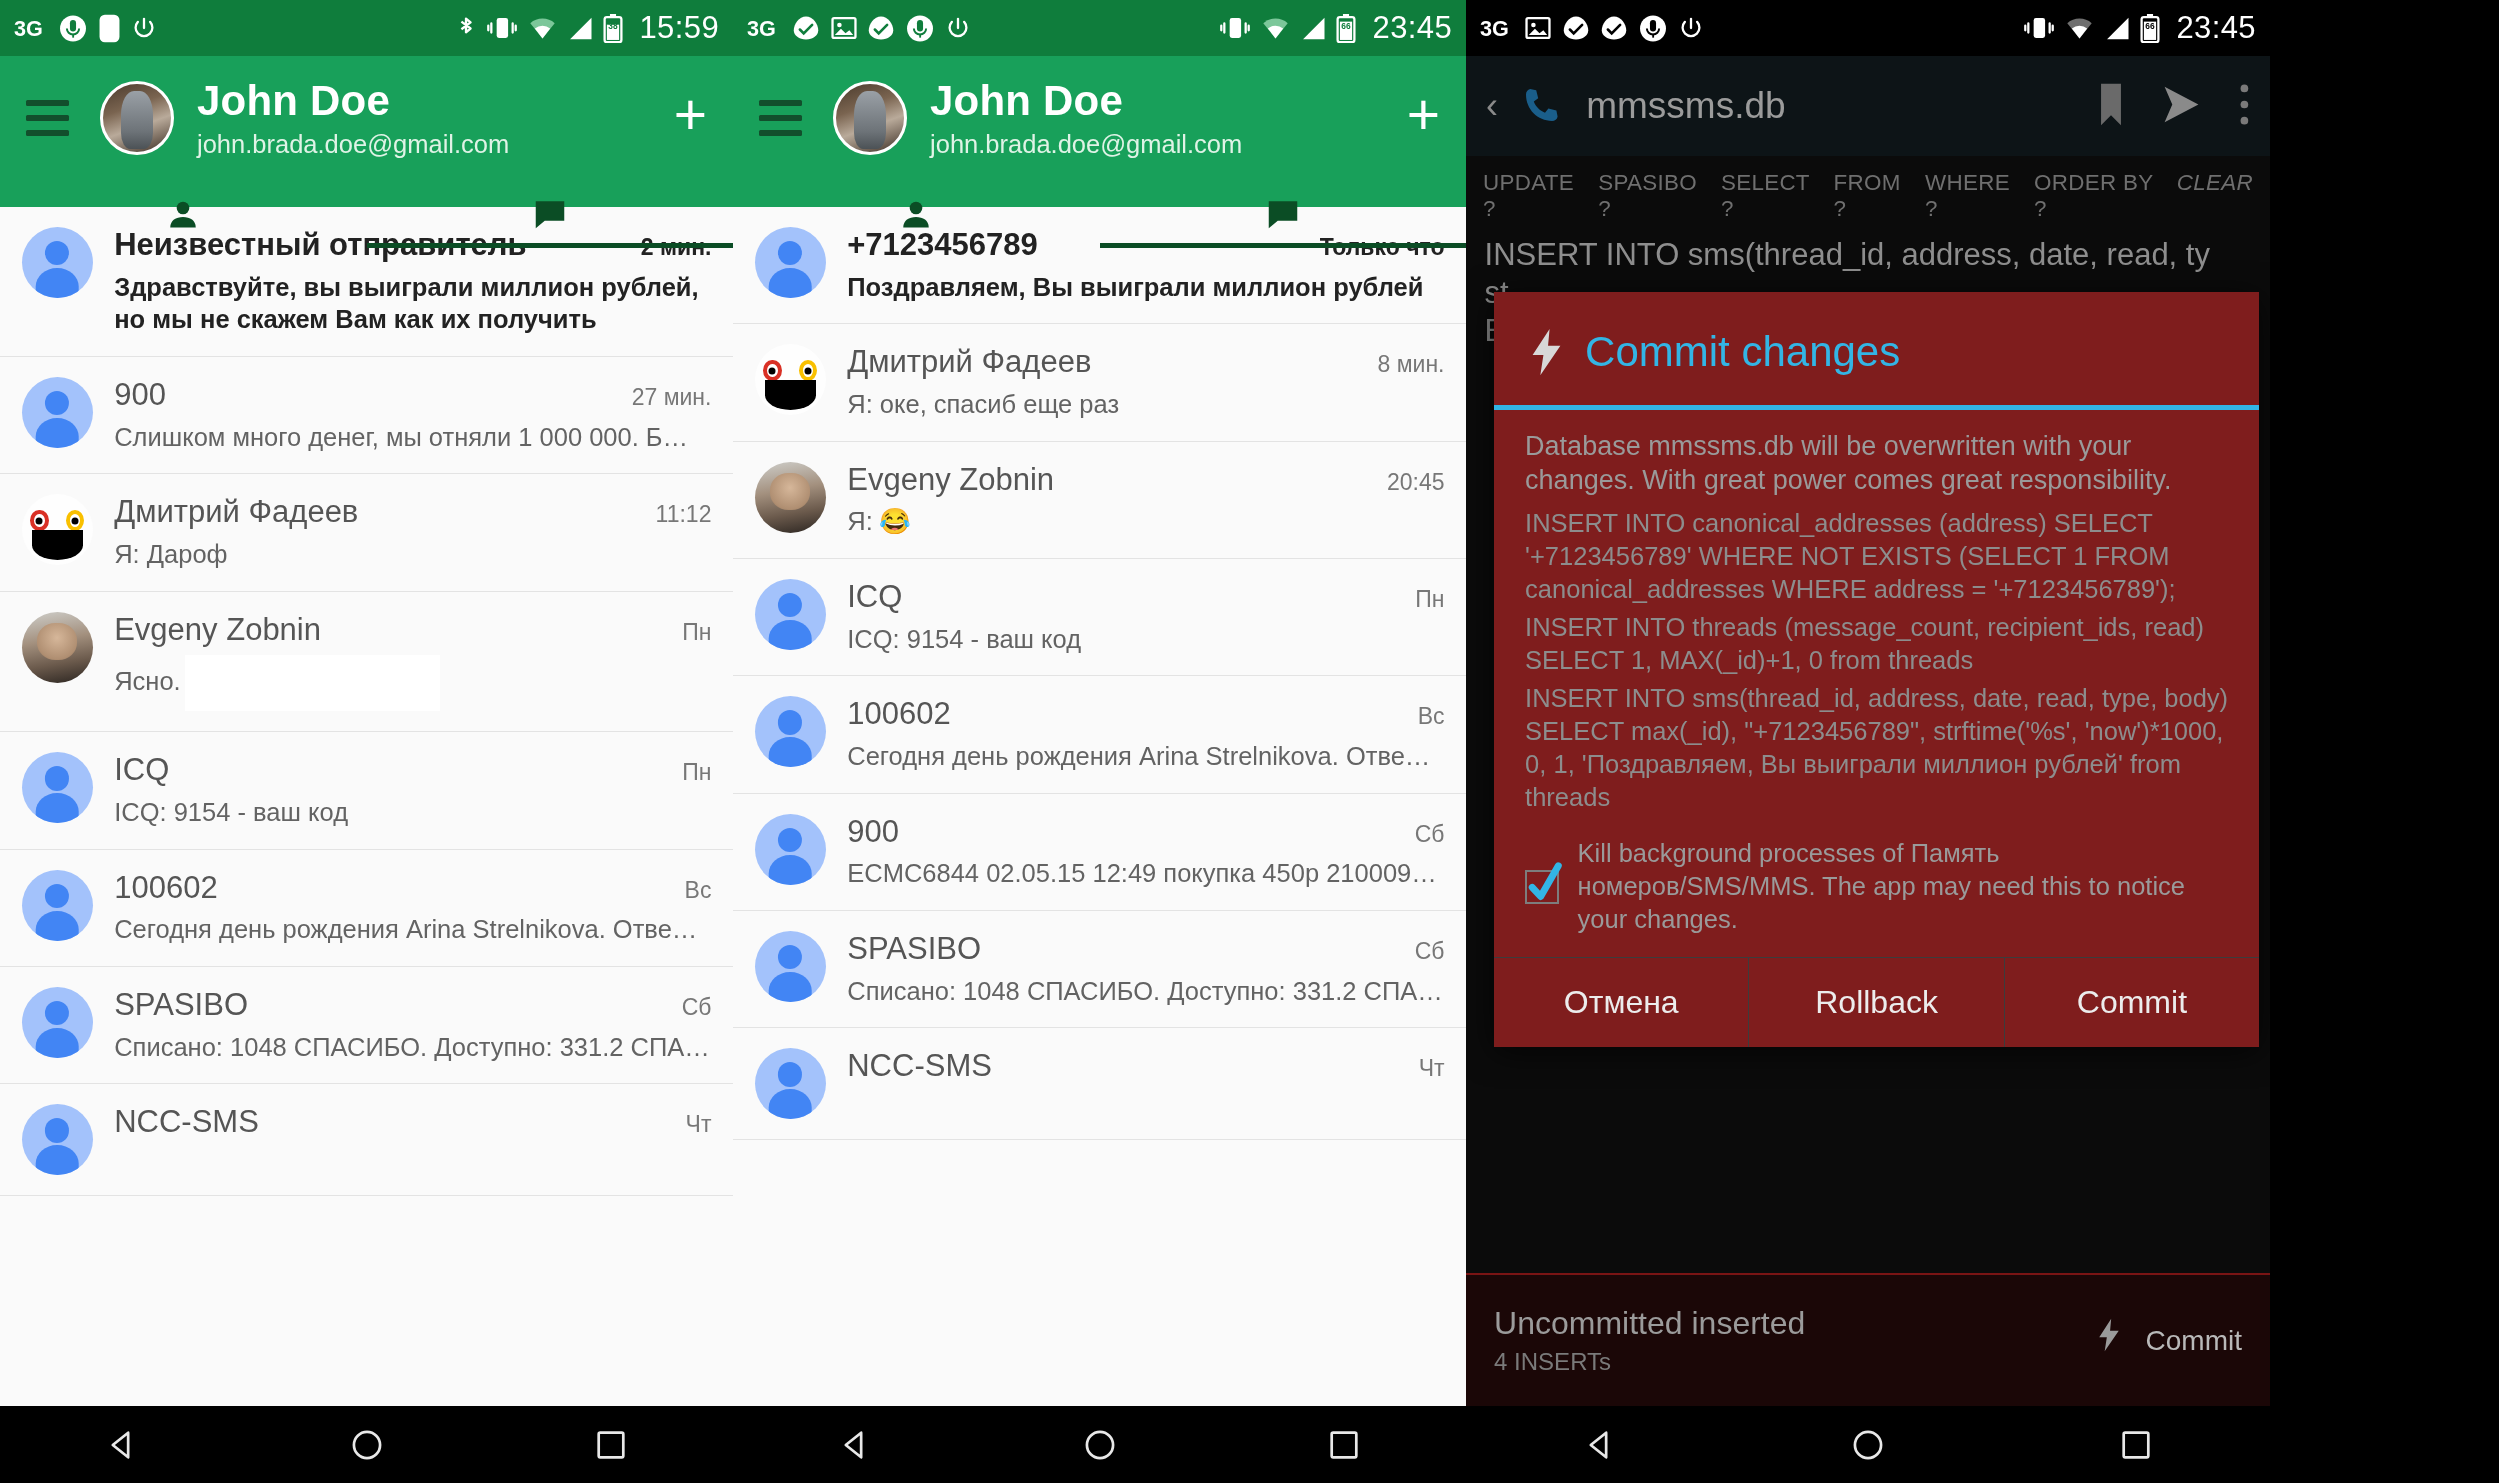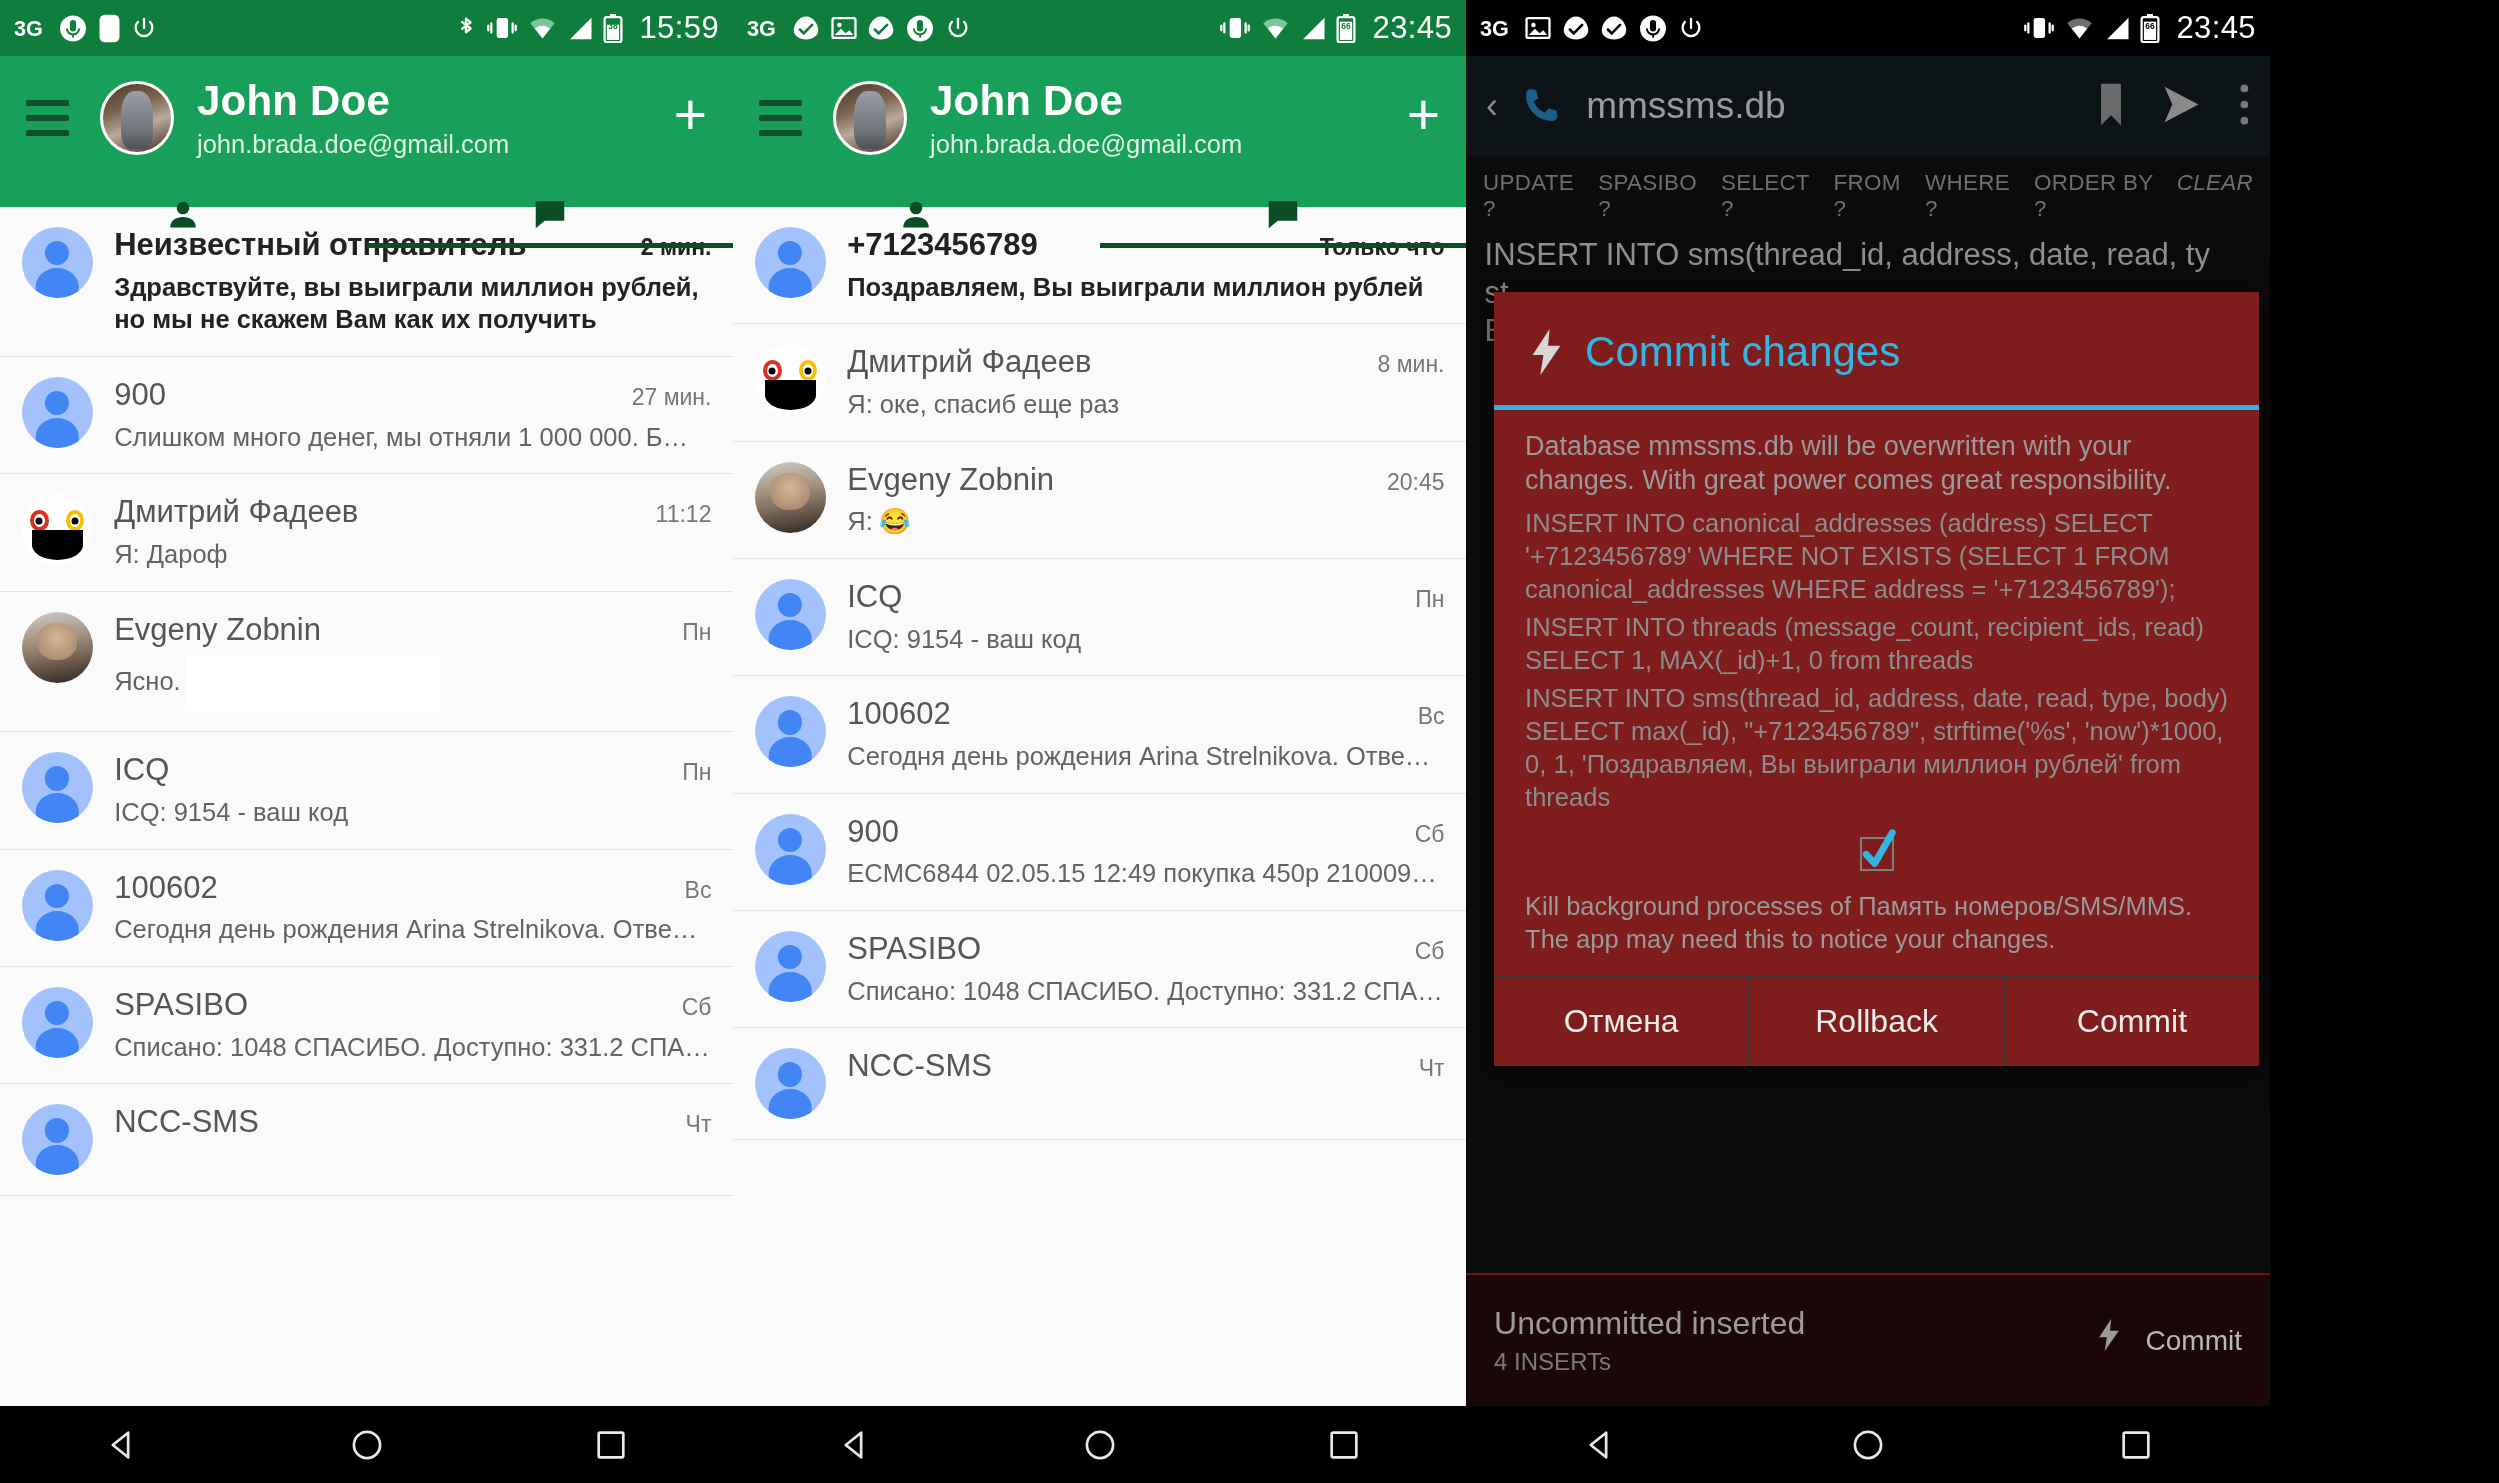--- a/index.html
+++ b/index.html
@@ -113,21 +113,21 @@
             box-shadow:0 4.6px 31px rgba(0,0,0,.7); }
   .dlg-head { padding:36px 34px 29px; display:flex; align-items:center; gap:20px; }
   .bolt { width:37px; height:48px; }
   .dlg-title { color:#33b5e5; font-size:42px; }
   .dlg-rule { height:5.4px; background:#33b5e5; }
   .dlg-body { padding:20px 31px 7.7px; }
   .dlg-desc { color:#9a9a9a; font-size:27px; line-height:1.24; }
   .dlg-rows { color:#dcdcdc; font-size:32px; margin-top:12.4px; }
   .dlg-sql { color:#8d8d8d; font-size:25.5px; line-height:1.3; margin-top:9.3px; }
   .dlg-sql p { margin-bottom:4.6px; }
-  .dlg-check { display:flex; gap:18.5px; padding:10.8px 31px 20px; align-items:center;flex-direction:column; }
+  .dlg-check { display:flex; gap:18.5px; padding:10.8px 31px 20px; align-items:center; }
   .cbox { width:34px; height:34px; border:2.3px solid #7d7d7d; flex:0 0 auto; position:relative;
           background:transparent; }
   .cbox svg { position:absolute; left:-4.6px; top:-10.8px; }
   .cb-label { color:#9a9a9a; font-size:25.5px; line-height:1.3; }
   .dlg-actions { display:flex; border-top:1.5px solid #3c3c3c; }
   .dlg-btn { flex:1; text-align:center; color:#ececec; font-size:32px;
              padding:26px 0; border-right:1.5px solid #3c3c3c; }
   .dlg-btn:last-child { border-right:none; }
 
   .uncommit { position:absolute; left:0; right:0; bottom:77px; height:133px;

